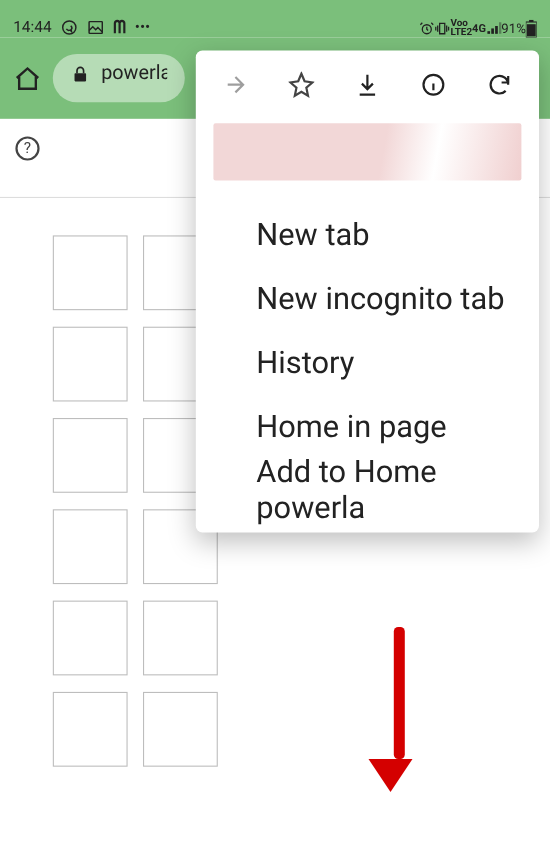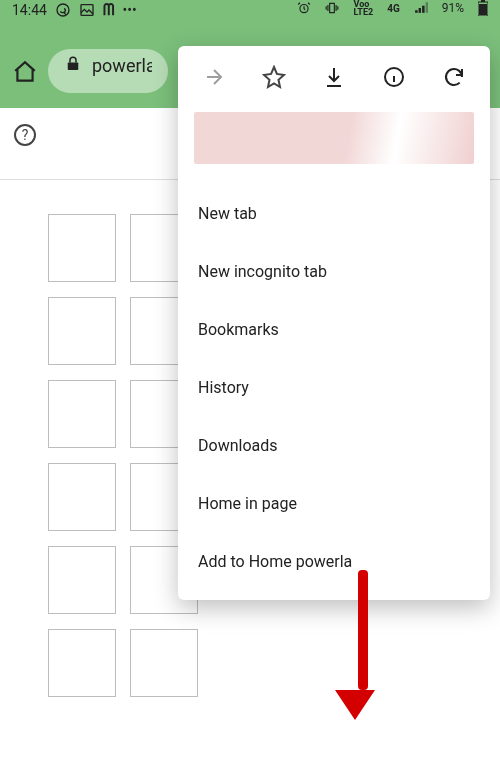--- a/index.html
+++ b/index.html
@@ -2,47 +2,47 @@
 <html><head>
   <meta charset="utf-8">
   <style>
     * { box-sizing: border-box; margin: 0; padding: 0; font-family: Roboto, Arial, sans-serif; }
     html, body { width: 500px; height: 769px; overflow: hidden; background: #fff; }
 
     .status-bar {
       height: 34px;
       background: #7bbf7b;
       display: flex;
-      align-items: flex-start;
+      align-items: flex-end;
       justify-content: space-between;
       padding: 0 12px;
       font-size: 14px;
       color: #222;
     }
     .status-left { display: flex; align-items: center; gap: 8px; }
-    .status-right { display: flex; align-items: center; gap: 14px; font-size: 12px; }
+    .status-right { display: flex; align-items: center; gap: 0; font-size: 12px; }
     .status-right .net { font-size: 9px; line-height: 8px; font-weight: bold; }
 
     .addr-bar {
       height: 74px;
       background: #7bbf7b;
       display: flex;
       align-items: center;
       padding: 0 12px;
       gap: 12px;
     }
     .home-icon { width: 24px; height: 24px; }
     .url-pill {
       display: flex;
-      align-items: flex-start;
+      align-items: flex-end;
       gap: 10px;
       background: rgba(255,255,255,0.45);
       height: 44px;
       border-radius: 22px;
-      padding: 6px 16px;
+      padding: 16px 16px;
       font-size: 18px;
       color: #222;
       flex: 0 0 auto;
     }
     .url-text { max-width: 60px; overflow: hidden; white-space: nowrap; }
 
     .page-content {
       position: relative;
       padding-top: 18px;
     }
@@ -105,24 +105,25 @@
       height: 52px;
       margin: 4px 16px 20px 16px;
       background: linear-gradient(100deg, #f2d7d7 0%, #f2d7d7 55%, #fff 72%, #f0cfcf 100%);
       border-radius: 2px;
     }
     .menu-item {
       height: 58px;
       display: flex;
       align-items: center;
       padding: 0 20px;
-      font-size: 16px;
+      font-size: 28px;
       color: #222;
       cursor: pointer;
       position: relative;
+      margin-left: 35px;
     }
     .menu-item .wa {
       position: absolute;
       right: 18px;
       width: 28px; height: 28px;
       background: #25D366;
       border-radius: 8px;
       display: flex;
       align-items: center;
       justify-content: center;
@@ -276,27 +277,21 @@
 
   <div class="menu-ad"></div>
 
   <div class="menu-item">
       <span>New tab</span>
     </div>
   <div class="menu-item">
       <span>New incognito tab</span>
     </div>
   <div class="menu-item">
-      <span>Bookmarks</span>
-    </div>
-  <div class="menu-item">
       <span>History</span>
-    </div>
-  <div class="menu-item">
-      <span>Downloads</span>
     </div>
   <div class="menu-item">
       <span>Home in page</span>
     </div>
   <div class="menu-item">
       <span>Add to Home powerla</span>
     </div>
 </div>
 
 <div class="arrow-wrap">

